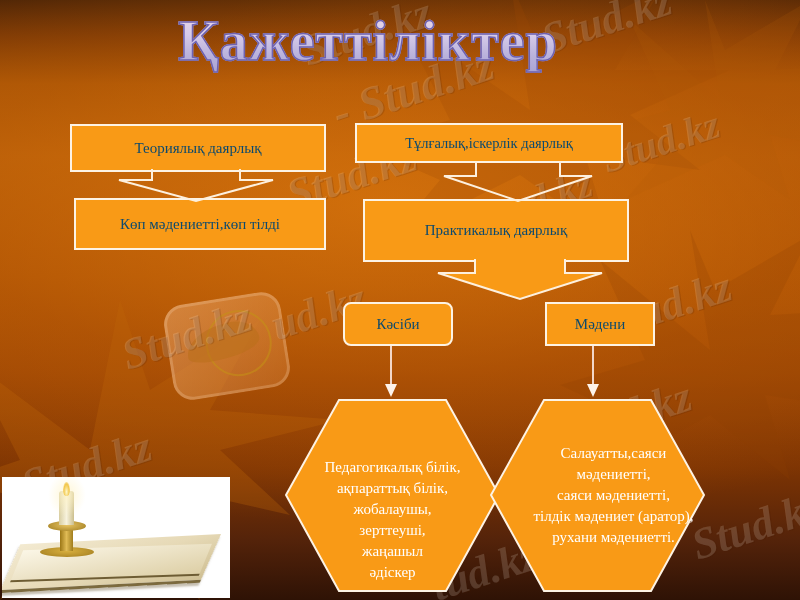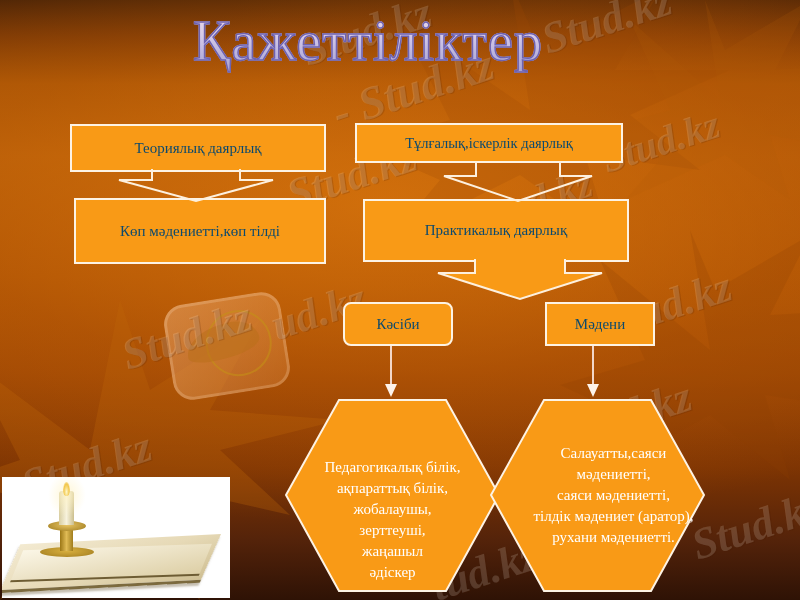--- a/index.html
+++ b/index.html
@@ -95,21 +95,21 @@
 
   
   #title {
     position: absolute;
     left: 0;
     top: 8px;
     width: 736px;
     text-align: center;
     font-size: 56px;
     line-height: 66px;
-    font-weight: normal;
+    font-weight: bold;
     letter-spacing: 1px;
     color: #c9c3e8;
     background: linear-gradient(180deg, #efd9e6 0%, #d7cbe9 40%, #b9b2dc 72%, #a9a3d2 100%);
     -webkit-background-clip: text;
     background-clip: text;
     -webkit-text-fill-color: transparent;
     text-shadow: none;
     -webkit-text-stroke: 1.5px #6e62b0;
     paint-order: stroke fill;
   }
@@ -123,21 +123,21 @@
     display: flex;
     align-items: center;
     justify-content: center;
     text-align: center;
     font-size: 15px;
     line-height: 19px;
     box-sizing: border-box;
   }
 
   #box-teoriya   { left: 70px;  top: 124px; width: 256px; height: 48px; }
-  #box-kop       { left: 74px;  top: 198px; width: 252px; height: 66px; }
+  #box-kop       { left: 74px;  top: 198px; width: 252px; height: 52px; }
   #box-tulga     { left: 355px; top: 123px; width: 268px; height: 40px; font-size: 14.5px; }
   #box-praktika  { left: 363px; top: 199px; width: 266px; height: 63px; }
   #box-kasibi    { left: 343px; top: 302px; width: 110px; height: 44px; border-radius: 8px; }
   #box-madeni    { left: 545px; top: 302px; width: 110px; height: 44px; }
 
   
   .arrow-open, .arrow-solid {
     position: absolute;
   }
   .arrow-open svg, .arrow-solid svg { display: block; overflow: visible; }

